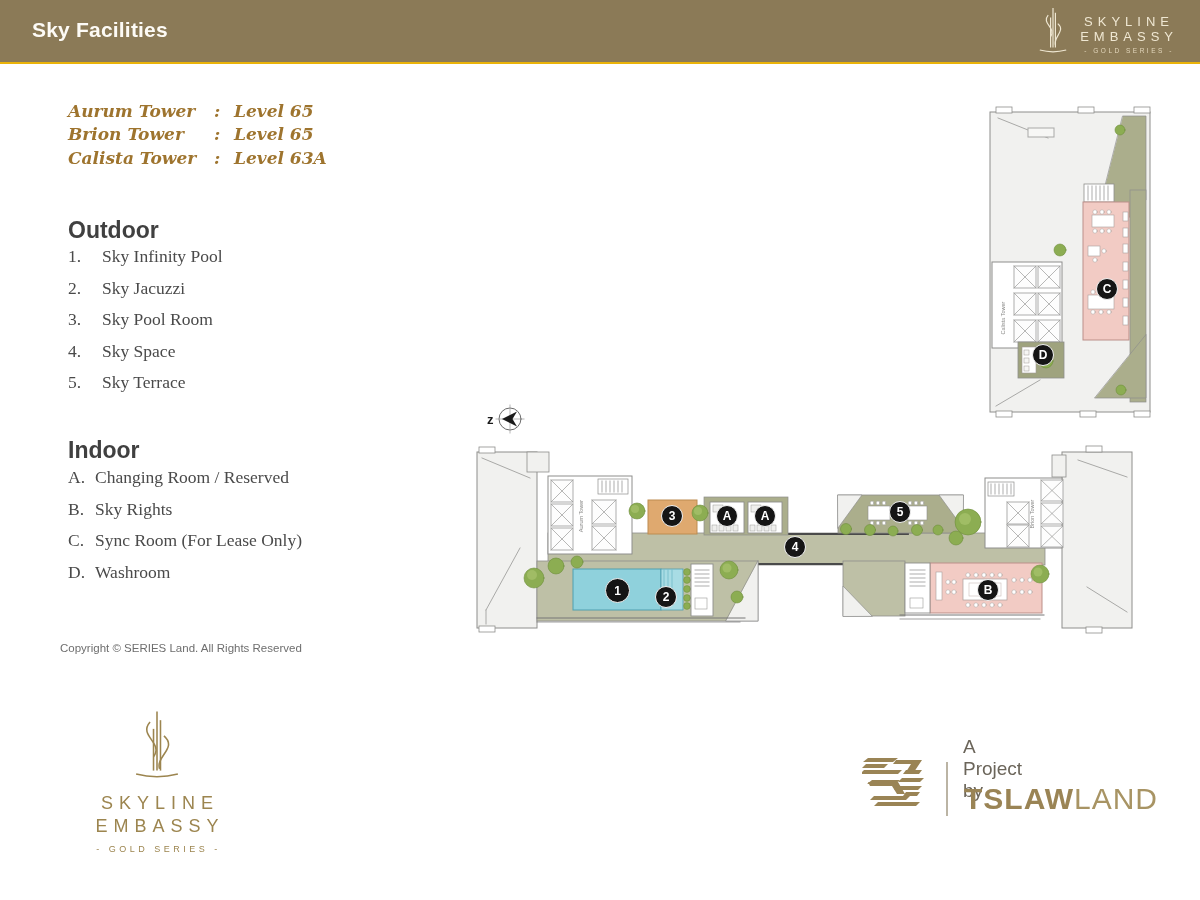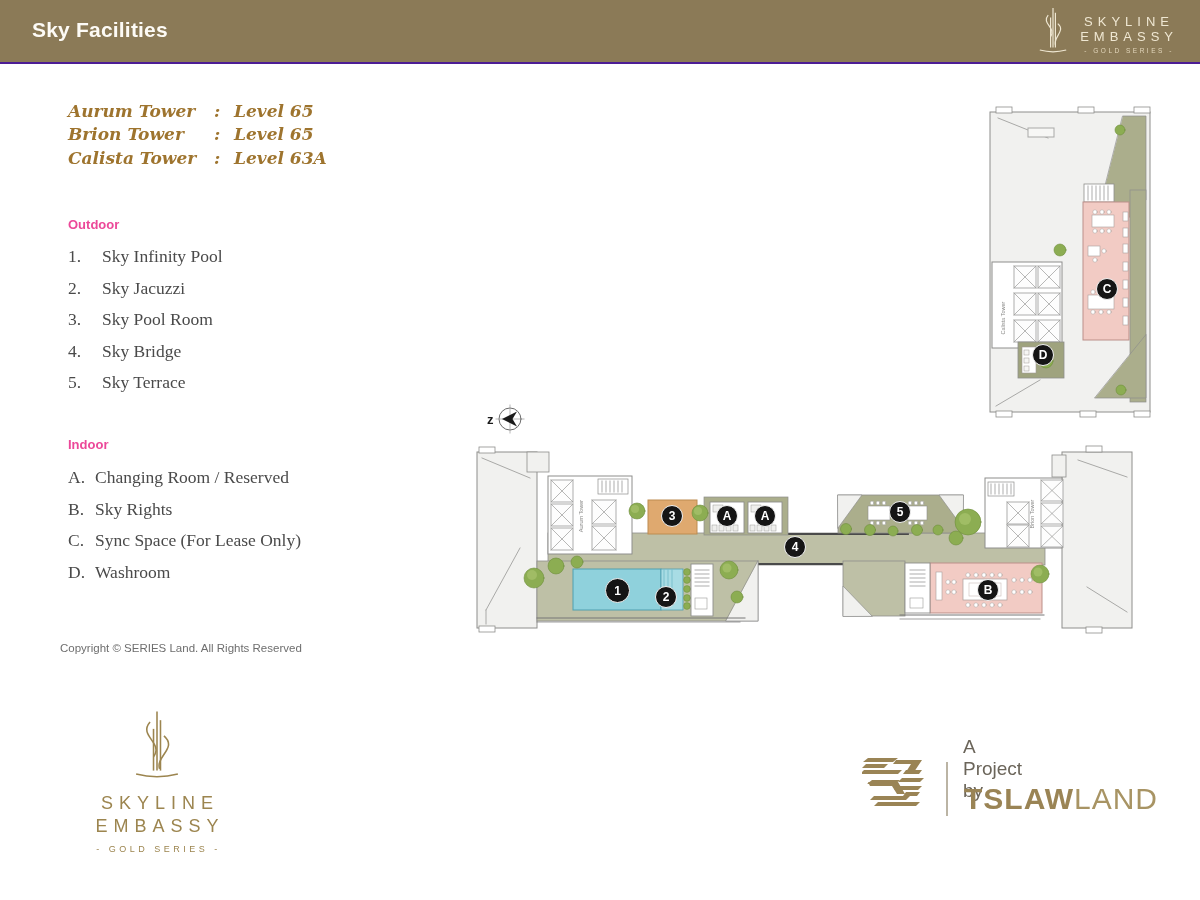--- a/index.html
+++ b/index.html
@@ -1,36 +1,36 @@
 <!DOCTYPE html>
 <html><head>
 <meta charset="utf-8">
 <style>
   * { margin:0; padding:0; box-sizing:border-box; }
   body { font-family:"Liberation Sans", sans-serif; background:#ffffff; }
   .page { position:relative; width:1200px; height:900px; background:#ffffff; overflow:hidden; }
 
   
   .header { position:absolute; left:0; top:0; width:1200px; height:64px;
-            background:#8B7A57; border-bottom:2px solid #4c1d95; }
+            background:#8B7A57; border-bottom:2px solid #eab308; }
   .header-title { position:absolute; left:32px; top:18px; color:#FDFBF6;
                   font-size:21px; font-weight:bold; letter-spacing:.2px; }
   .hdr-logo { position:absolute; right:22px; top:4px; display:flex; align-items:center; gap:9px; }
   .hdr-logo-text { text-align:center; color:#EFE7D2; }
   .hdr-logo-name { font-size:13px; letter-spacing:5px; line-height:15px; }
   .hdr-logo-series { font-size:6.5px; letter-spacing:2.5px; margin-top:3px; color:#E3D7BC; }
 
   
   .levels { position:absolute; left:68px; top:99px; }
   .level-row { display:flex; font-family:"DejaVu Serif", serif; font-style:italic;
                font-weight:bold; font-size:17px; color:#9E742E; height:23.5px; align-items:center; }
   .level-tower { width:146px; }
   .level-colon { width:20px; }
 
-  .sec-heading { position:absolute; left:68px; font-size:13px; font-weight:bold; color:#ec4899; }
+  .sec-heading { position:absolute; left:68px; font-size:23px; font-weight:bold; color:#404040; }
   .h-outdoor { top:217px; }
   .h-indoor  { top:437px;text-align:right; }
 
   .list { position:absolute; left:68px; }
   .l-outdoor { top:246px; }
   .l-indoor  { top:467px; }
   .list-item { display:flex; font-family:"Liberation Serif", serif; font-size:17.5px;
                color:#4A4A4A; height:31.6px; align-items:flex-start; }
   .l-outdoor .item-num { width:34px; }
   .l-indoor  .item-num { width:27px; }
@@ -123,41 +123,41 @@
     <div class="list-item">
       <span class="item-num">2.</span>
       <span>Sky Jacuzzi</span>
     </div>
     <div class="list-item">
       <span class="item-num">3.</span>
       <span>Sky Pool Room</span>
     </div>
     <div class="list-item">
       <span class="item-num">4.</span>
-      <span>Sky Bridge</span>
+      <span>Sky Space</span>
     </div>
     <div class="list-item">
       <span class="item-num">5.</span>
       <span>Sky Terrace</span>
     </div>
   </div>
 
   <div class="sec-heading h-indoor">Indoor</div>
   <div class="list l-indoor">
     <div class="list-item">
       <span class="item-num">A.</span>
       <span>Changing Room / Reserved</span>
     </div>
     <div class="list-item">
       <span class="item-num">B.</span>
       <span>Sky Rights</span>
     </div>
     <div class="list-item">
       <span class="item-num">C.</span>
-      <span>Sync Space (For Lease Only)</span>
+      <span>Sync Room (For Lease Only)</span>
     </div>
     <div class="list-item">
       <span class="item-num">D.</span>
       <span>Washroom</span>
     </div>
   </div>
 
   <div class="copyright">Copyright © SERIES Land. All Rights Reserved</div>
 
   <svg class="plan-svg" width="700" height="560" viewBox="460 90 700 560">

